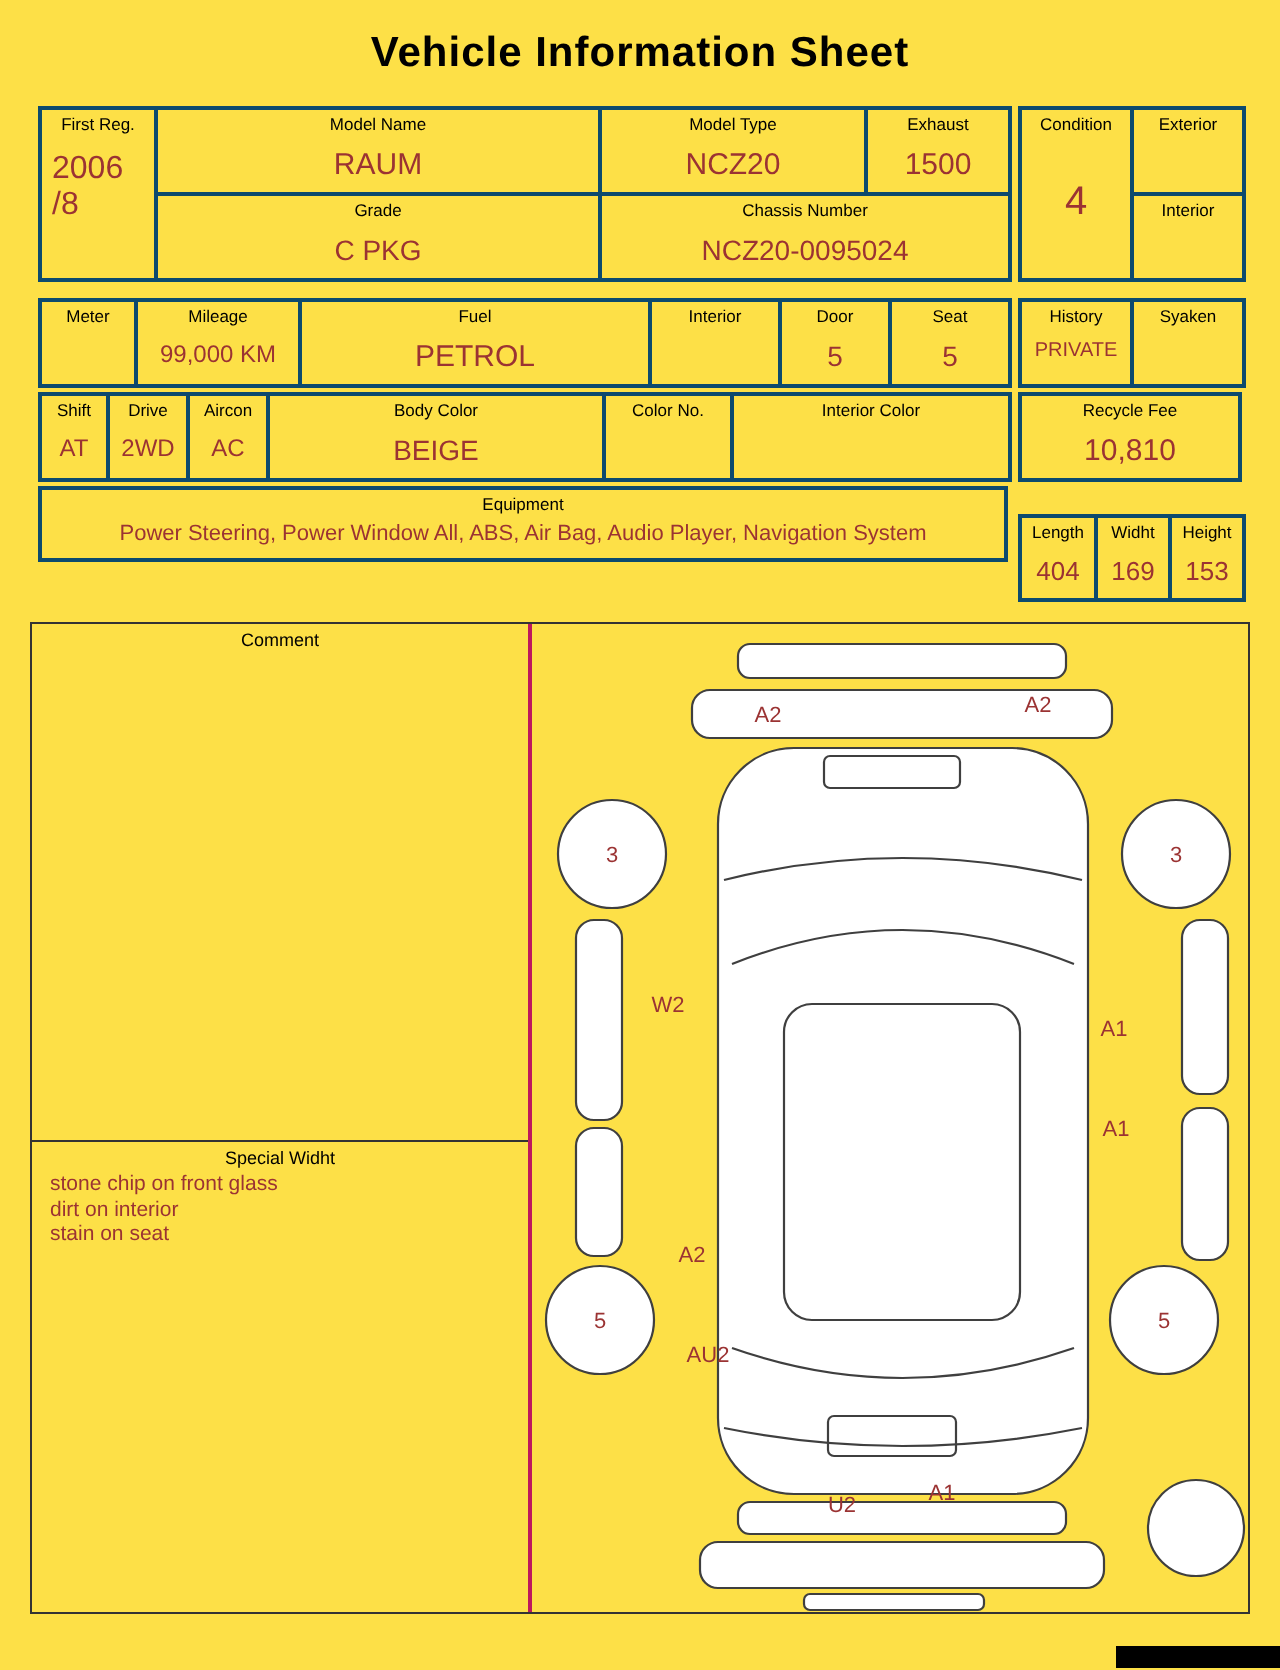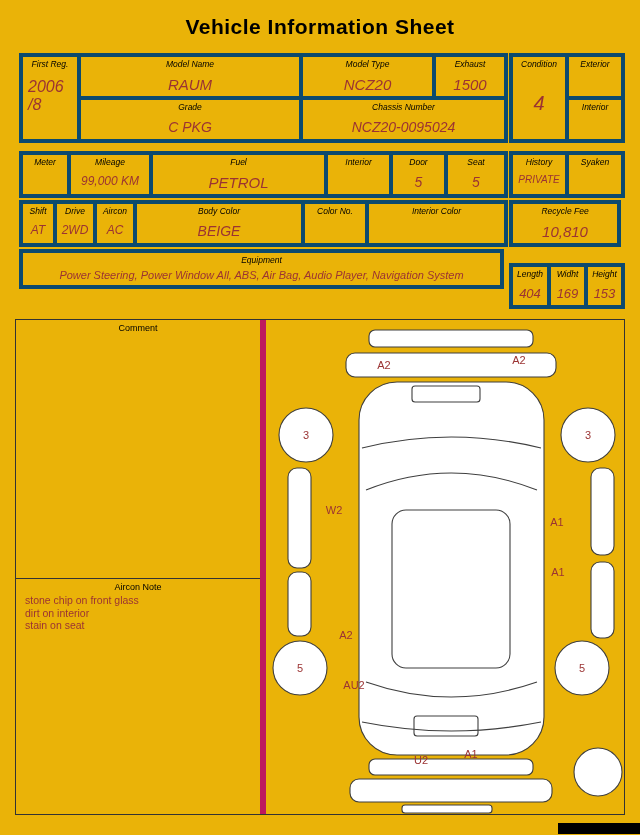--- a/index.html
+++ b/index.html
@@ -1,35 +1,35 @@
 <!DOCTYPE html>
 <html><head>
 <meta charset="utf-8">
 <style>
   * { margin:0; padding:0; box-sizing:border-box; }
   html,body { width:640px; height:835px; background:#ffffff; font-family:"Liberation Sans",sans-serif; }
-  .sheet { position:relative; width:640px; height:835px; background:#eab308; overflow:hidden; }
+  .sheet { position:relative; width:640px; height:835px; background:#fde047; overflow:hidden; }
   .title { text-align:center; font-weight:bold; font-size:21px; color:#000; padding-top:15px; letter-spacing:.5px; }
   .grid { display:flex; justify-content:space-between; padding:0 19px; margin-top:14px; align-items:flex-start; }
   .col-left { width:485px; }
   .col-right { width:112px; }
   table.tbl { border-collapse:collapse; table-layout:fixed; width:100%; }
-  table.tbl td { border:4px solid #0c4a6e; padding:0; vertical-align:top; overflow:hidden;font-style:italic; }
+  table.tbl td { border:2px solid #0c4a6e; padding:0; vertical-align:top; overflow:hidden; }
   .lbl { font-size:8.5px; line-height:11px; color:#000; text-align:center; padding-top:2px; white-space:nowrap; }
   .val { color:#9b3333; text-align:center; padding-top:6px; white-space:nowrap; }
   .fs10{font-size:10px;} .fs12{font-size:12px;} .fs13{font-size:13px;}
   .fs14{font-size:14px;} .fs15{font-size:15px;}
   .h43 td { height:43px; }
   .mt8 { margin-top:8px; } .mt2 { margin-top:2px; } .mt16 { margin-top:16px; }
   .firstreg-line { color:#9b3333; font-size:16px; text-align:left; padding-left:5px; line-height:18px; }
   .firstreg-line.l1 { padding-top:8px; }
   .cond-val { padding-top:22px; font-size:20px; }
   .equip-val { padding-top:3px; font-size:11px; white-space:normal; line-height:13px;text-align:center; }
   .lower { width:610px; height:496px; border:1px solid #333; margin:10px auto 0; position:relative; }
-  .left-panel { position:absolute; left:0; top:0; width:250px; height:100%; border-right:6px solid #be185d; }
+  .left-panel { position:absolute; left:0; top:0; width:250px; height:100%; border-right:2px solid #be185d; }
   .comment-label { font-size:9px; text-align:center; padding-top:3px; color:#000; }
   .special { position:absolute; top:258px; left:0; width:100%; border-top:1px solid #333; }
   .special-label { font-size:9px; text-align:center; padding:3px 0 2px; color:#000; }
   .note-item { color:#9b3333; font-size:10.5px; line-height:12.5px; padding-left:9px; white-space:nowrap; }
   .note-item:first-of-type { padding-top:4px; }
   .diagram { position:absolute; left:250px; top:0; width:360px; height:494px; }
   .diagram svg { display:block; }
   .car-stroke { fill:none; stroke:#3f3f3f; stroke-width:1.1; }
   .car-fill { fill:#ffffff; stroke:#3f3f3f; stroke-width:1.1; }
   .mark { fill:#9b3333; font-size:11px; font-family:"Liberation Sans",sans-serif; text-anchor:middle; }
@@ -256,21 +256,21 @@
         </tr>
       </tbody>
         </table>
     </div>
   </div>
 
   <div class="lower">
     <div class="left-panel">
       <div class="comment-label">Comment</div>
       <div class="special">
-        <div class="special-label">Aircon Note</div>
+        <div class="special-label">Special Widht</div>
         <div class="note-item">stone chip on front glass</div>
         <div class="note-item">dirt on interior</div>
         <div class="note-item">stain on seat</div>
       </div>
     </div>
 
     <div class="diagram">
       <svg width="360" height="494" viewBox="0 0 360 494">
 
         <rect class="car-fill" x="103" y="10" width="164" height="17" rx="6"></rect>

